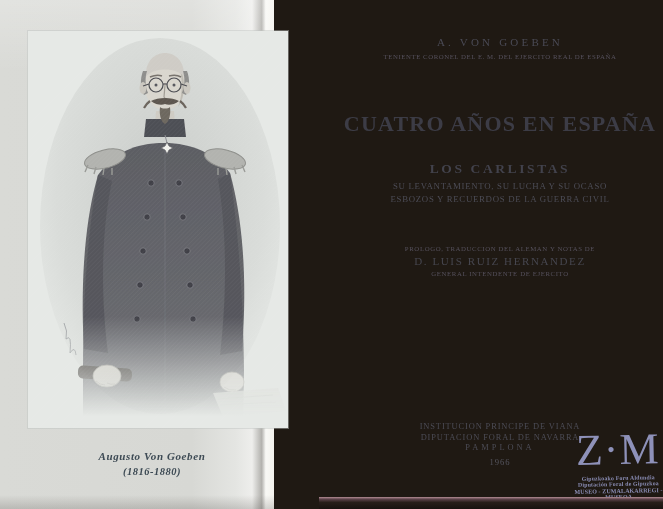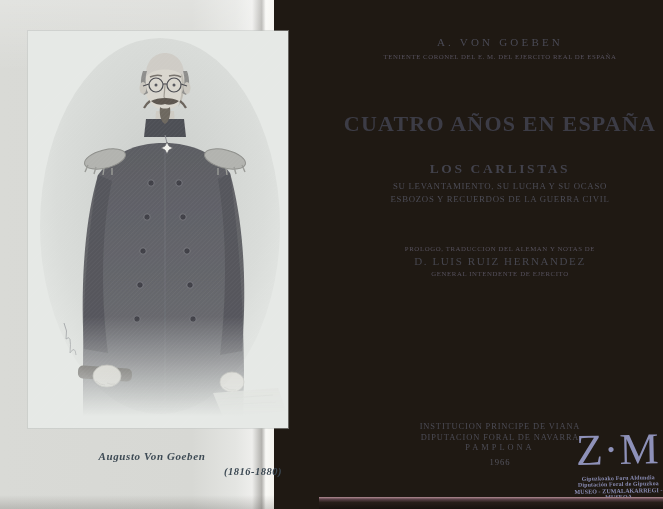--- a/index.html
+++ b/index.html
@@ -25,21 +25,21 @@
     background:#e6e9e6;
     box-shadow:0 0 0 1px rgba(190,196,192,0.45);
   }
   .plate svg{display:block;}
   .plate-caption{
     position:absolute;left:22px;top:450px;width:260px;text-align:center;
     color:#3d4a54;
     font-style:italic;font-weight:bold;
   }
   .plate-caption .cap-name{font-size:11px;letter-spacing:0.6px;}
-  .plate-caption .cap-years{font-size:10.5px;margin-top:4px;letter-spacing:0.5px;text-align:right;}
+  .plate-caption .cap-years{font-size:10.5px;margin-top:4px;letter-spacing:0.5px;}
   
   .right-page{
     position:absolute;left:319px;top:0;width:344px;height:497px;
     background:
       linear-gradient(to bottom, rgba(120,110,90,0.08) 0%, rgba(120,110,90,0) 4%),
       linear-gradient(to right, #cdc8b6 0%, #e3dfd1 3.5%, #ece8db 11%, #edead daff 50%, #ece8db 86%, #e3decd 96%, #d6d1bf 100%),
       #ece8db;
   }
   .rp-text{
     position:absolute;left:330px;top:0;width:340px;text-align:center;

